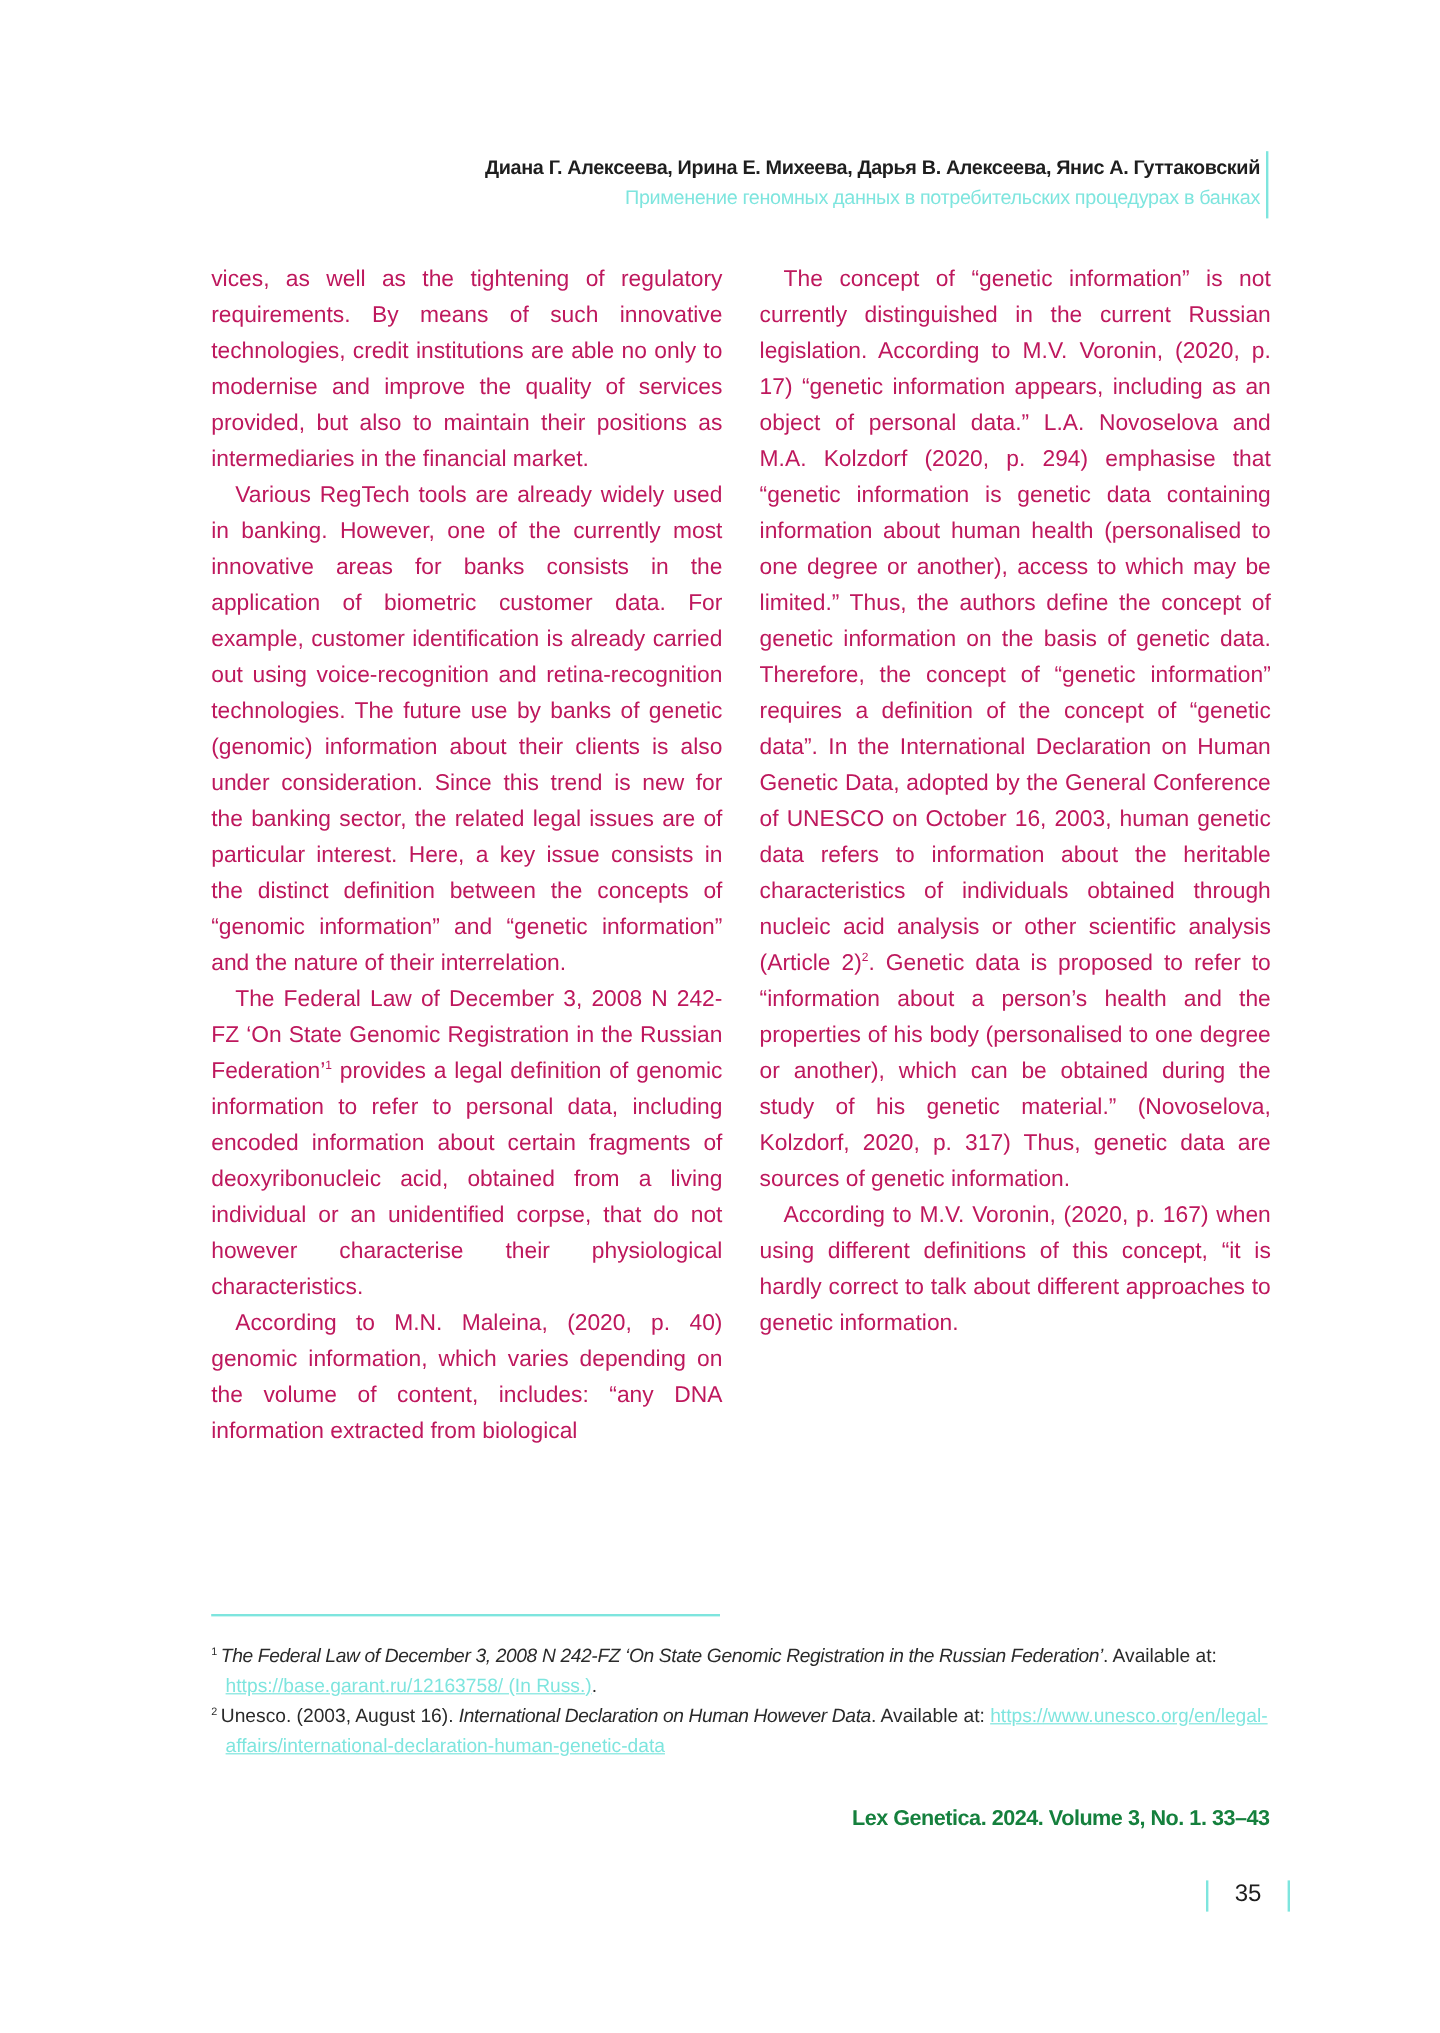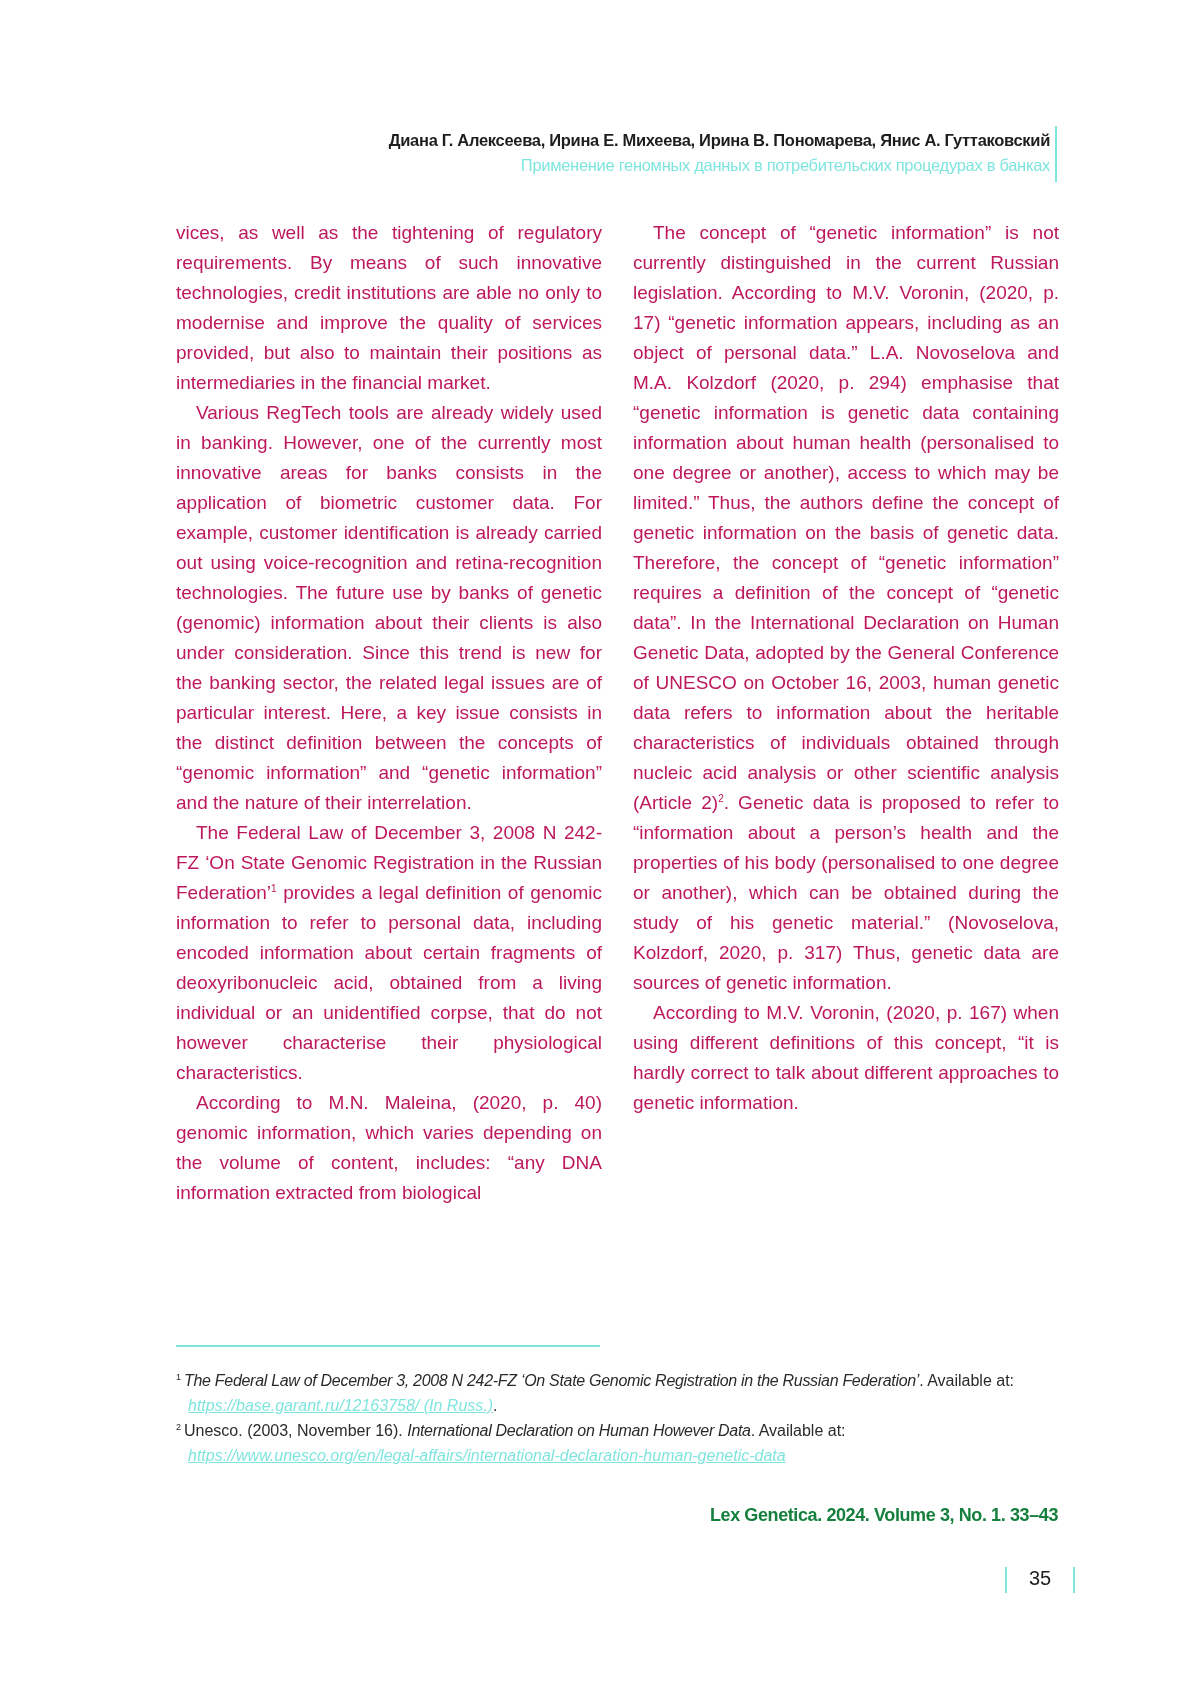--- a/index.html
+++ b/index.html
@@ -19,36 +19,36 @@
   .col p { margin: 0; }
   .col p.indent { text-indent: 20px; }
   sup { font-size: 10px; line-height: 0; vertical-align: super; }
 
   .fn-rule { position: absolute; left: 176px; top: 1345px; width: 424px; height: 2px; background: #7ee5de; }
   .footnotes { position: absolute; left: 176px; top: 1368px; width: 885px;
                font-family: "Liberation Sans", sans-serif; font-size: 16px; line-height: 25px; color: #2a2a2a; }
   .footnotes .fn { margin: 0; padding-left: 12px; text-indent: -12px; }
   .footnotes .num { font-size: 9px; vertical-align: super; line-height: 0; margin-right: 3px; }
   .footnotes em { font-style: italic; letter-spacing: -0.3px; }
-  .footnotes a { color: #7ee5de; text-decoration: underline; font-style: italic; }
+  .footnotes a { color: #7ee5de; text-decoration: underline; }
 
   .footer-journal { position: absolute; right: 142px; top: 1505px; font-weight: bold; font-size: 18px;
                     color: #15803d; letter-spacing: -0.4px; }
   .page-num-wrap { position: absolute; left: 1005px; top: 1563px; width: 70px; height: 30px; }
   .page-bar { position: absolute; top: 4px; width: 2px; height: 26px; background: #7ee5de; }
   .page-bar.left { left: 0; }
   .page-bar.right { right: 0; }
   .page-num { position: absolute; left: 0; right: 0; top: 4px; text-align: center; font-size: 20px;
               color: #1e1e1e; font-family: "Liberation Sans", sans-serif; }
 </style>
 </head>
 <body>
 
 <div class="header">
-  <div class="authors">Диана Г. Алексеева, Ирина Е. Михеева, Ирина В. Пономарева, Янис А. Гуттаковский</div>
+  <div class="authors">Диана Г. Алексеева, Ирина Е. Михеева, Дарья В. Алексеева, Янис А. Гуттаковский</div>
   <div class="title">Применение геномных данных в потребительских процедурах в банках</div>
 </div>
 <div class="header-bar"></div>
 
 <div class="col col-left">
   <p>vices, as well as the tightening of regulatory requirements. By means of such innovative technologies, credit institutions are able no only to modernise and improve the quality of services provided, but also to maintain their positions as intermediaries in the financial market.</p>
   <p class="indent">Various RegTech tools are already widely used in banking. However, one of the currently most innovative areas for banks consists in the application of biometric customer data. For example, customer identification is already carried out using voice-recognition and retina-recognition technologies. The future use by banks of genetic (genomic) information about their clients is also under consideration. Since this trend is new for the banking sector, the related legal issues are of particular interest. Here, a key issue consists in the distinct definition between the concepts of “genomic information” and “genetic information” and the nature of their interrelation.</p>
   <p class="indent"><span>The Federal Law of December 3, 2008 N 242-FZ ‘On State Genomic Registration in the Russian Federation’</span><sup>1</sup><span> provides a legal definition of genomic information to refer to personal data, including encoded information about certain fragments of deoxyribonucleic acid, obtained from a living individual or an unidentified corpse, that do not however characterise their physiological characteristics.</span></p>
   <p class="indent">According to M.N. Maleina, (2020, p. 40) genomic information, which varies depending on the volume of content, includes: “any DNA information extracted from biological</p>
 </div>
@@ -58,21 +58,21 @@
   <p class="indent">According to M.V. Voronin, (2020, p. 167) when using different definitions of this concept, “it is hardly correct to talk about different approaches to genetic information.</p>
 </div>
 
 <div class="fn-rule"></div>
 
 <div class="footnotes">
   <p class="fn">
     <span class="num">1</span><em>The Federal Law of December 3, 2008 N 242-FZ ‘On State Genomic Registration in the Russian Federation’</em><span>. Available at: </span><a>https://base.garant.ru/12163758/ (In Russ.)</a><span>.</span>
   </p>
   <p class="fn">
-    <span class="num">2</span><span>Unesco. (2003, November 16). </span><em>International Declaration on Human However Data</em><span>. Available at: </span><a>https://www.unesco.org/en/legal-affairs/international-declaration-human-genetic-data</a>
+    <span class="num">2</span><span>Unesco. (2003, August 16). </span><em>International Declaration on Human However Data</em><span>. Available at: </span><a>https://www.unesco.org/en/legal-affairs/international-declaration-human-genetic-data</a>
   </p>
 </div>
 
 <div class="footer-journal">Lex Genetica. 2024. Volume 3, No. 1. 33–43</div>
 
 <div class="page-num-wrap">
   <div class="page-bar left"></div>
   <div class="page-num">35</div>
   <div class="page-bar right"></div>
 </div>

